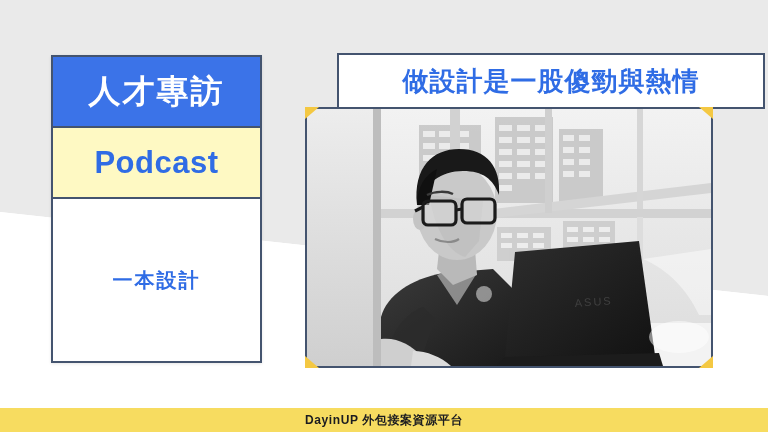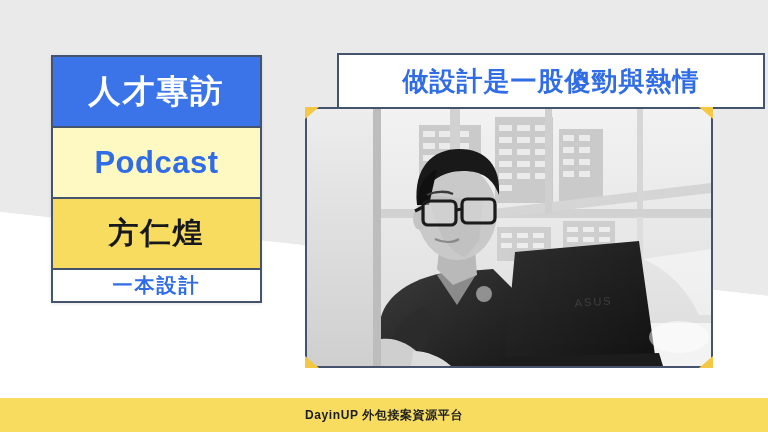--- a/index.html
+++ b/index.html
@@ -40,21 +40,21 @@
     clip-path: polygon(0 212px, 768px 296px, 768px 432px, 0 432px);
     z-index: 0;
   }
 
   
   .info-card {
     position: absolute;
     left: 51px;
     top: 55px;
     width: 211px;
-    height: 248px;
+    height: 308px;
     border: 2px solid #44546f;
     background: #ffffff;
     box-sizing: border-box;
     display: flex;
     flex-direction: column;
     z-index: 3;
     box-shadow: 0 1px 3px rgba(0,0,0,0.10);
   }
   .card-row {
     box-sizing: border-box;
@@ -171,21 +171,21 @@
     border-right: 14px solid #f4c842;
     border-top: 12px solid transparent;
   }
 
   
   .footer-bar {
     position: absolute;
     left: 0;
     bottom: 0;
     width: 768px;
-    height: 34px;
+    height: 24px;
     background: #f7dc60;
     display: flex;
     align-items: center;
     justify-content: center;
     z-index: 8;
     margin-top: 48px;
   }
   .footer-bar .footer-text {
     color: #1b1c20;
     font-size: 12px;
@@ -200,23 +200,20 @@
 
   <div class="bg-gray"></div>
   <div class="bg-white-lower"></div>
 
   <div class="info-card">
     <div class="card-row row-program">
       <span>人才專訪</span>
     </div>
     <div class="card-row row-medium">
       <span>Podcast</span>
-    </div>
-    <div class="card-row row-guest">
-      <span>方仁煌</span>
     </div>
     <div class="card-row row-company">
       <span>一本設計</span>
     </div>
   </div>
 
   <div class="photo-frame">
     <div class="photo-inner">
       <svg width="404" height="257" viewBox="0 0 404 257" preserveAspectRatio="xMidYMid slice">
         <defs>

